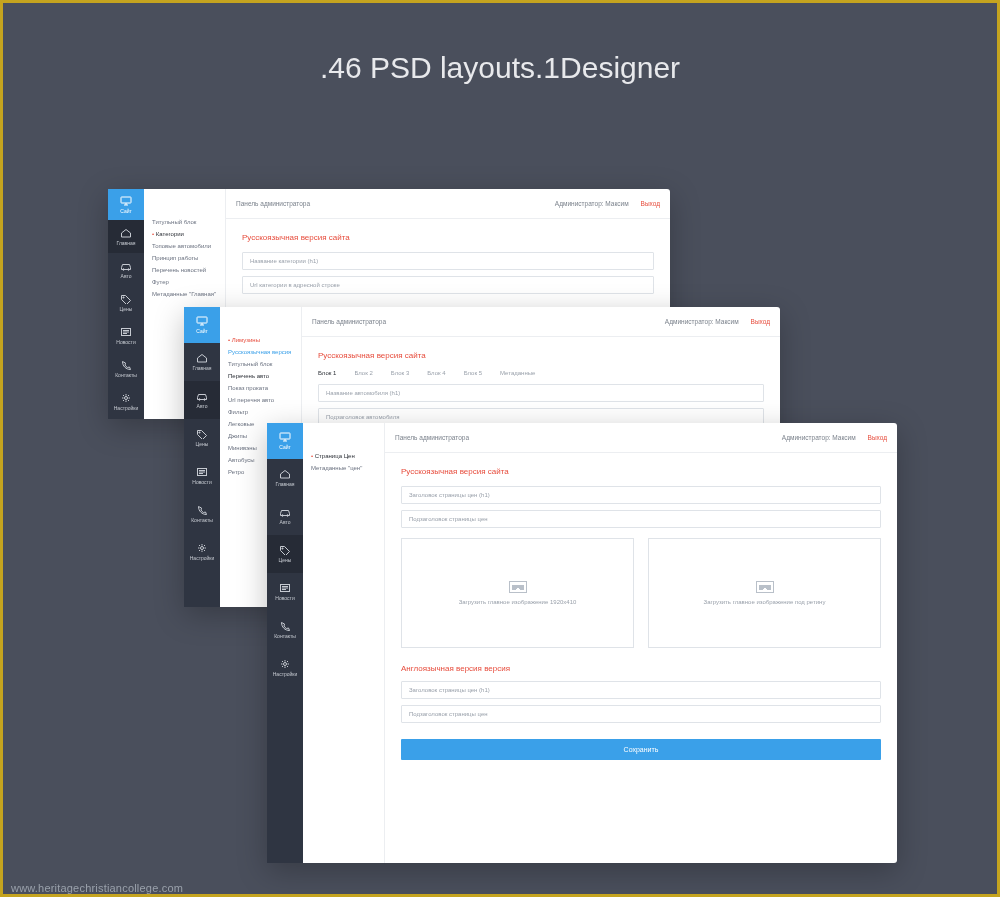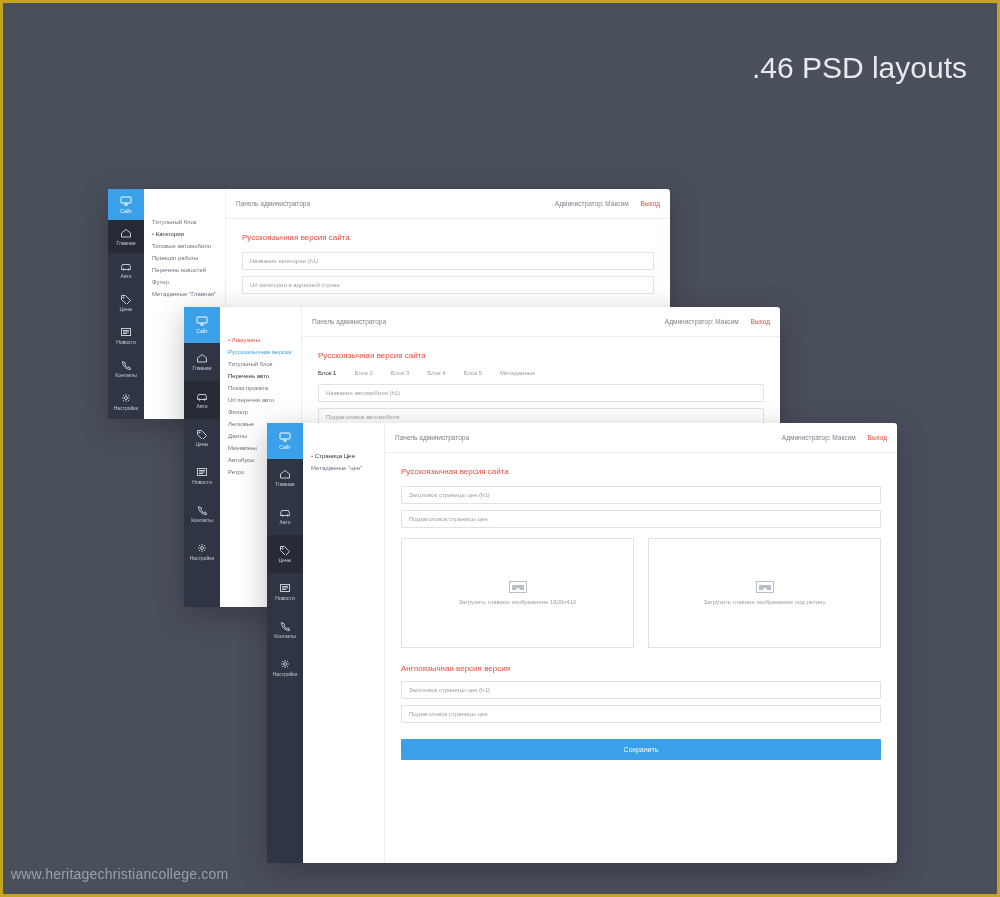--- a/index.html
+++ b/index.html
@@ -1,17 +1,17 @@
 <!DOCTYPE html>
 <html><head>
 <meta charset="utf-8">
 <style>
   * { box-sizing: border-box; margin: 0; padding: 0; font-family: -apple-system, Helvetica, Arial, sans-serif; }
   body { background: #4a4f5c; width: 1000px; height: 897px; position: relative; overflow: hidden; border: 3px solid #c5a41f; }
-  .hero { display: flex; justify-content: flex-end; padding: 48px 30px 0; color: #e8e9ec; font-size: 30px; font-weight: 400; }
+  .hero { display: flex; justify-content: center; padding: 48px 30px 0; color: #e8e9ec; font-size: 30px; font-weight: 400; }
   .stage { position: absolute; inset: 0; }
 
   .panel { position: absolute; background: #fff; border-radius: 3px; box-shadow: 0 8px 30px rgba(0,0,0,.25); display: flex; font-size: 7px; color: #555; }
   .rail { width: 36px; background: #2f3542; display: flex; flex-direction: column; }
   .rail-top { background: #3aa0e9; color: #fff; height: 36px; display:flex; flex-direction:column; align-items:center; justify-content:center; gap:2px; }
   .rail-item { height: 38px; display:flex; flex-direction:column; align-items:center; justify-content:center; gap:2px; color:#c6cad1; }
   .rail-item.active { background: #262b36; }
   .rail-icon { width:12px; height:10px; display:flex; align-items:center; justify-content:center; }
   .rail-label { font-size: 5px; }
 
@@ -33,34 +33,35 @@
   .h-red2 { color:#e74c3c; font-size:8px; margin:16px 0 8px; }
   .tabs { display:flex; gap:18px; font-size:6px; color:#9aa1ab; margin-bottom:8px; }
   .tabs span:first-child { color:#2b2f36; }
   .field { border:1px solid #dfe3e8; border-radius:1px; padding:5px 7px; font-size:6px; color:#9aa1ab; margin-bottom:6px; background:#fff; }
   .uploads { display:flex; gap:14px; margin-top:10px; }
   .upload { flex:1; border:1px solid #dfe3e8; height:110px; display:flex; flex-direction:column; align-items:center; justify-content:center; gap:6px; color:#9aa1ab; font-size:6px; text-align:center; padding:0 14px; }
   .img-ph { width:18px; height:12px; border:1px solid #b9c0c9; position:relative; }
   .img-ph::after { content:""; position:absolute; left:2px; right:2px; bottom:2px; height:5px; background:linear-gradient(135deg,#b9c0c9 0 50%, transparent 50%),linear-gradient(45deg,transparent 0 50%, #b9c0c9 50%); }
   .save-btn { margin-top:16px; background:#3aa0e9; color:#fff; text-align:center; padding:7px 0; font-size:7px; border-radius:1px; }
 
-  .watermark { position:absolute; left:8px; bottom:12px; font-size:14px; color:#9aa1ab; letter-spacing:.2px; }
+  .watermark { position:absolute; left:8px; bottom:0; font-size:11px; color:#9aa1ab; letter-spacing:.2px; }
 
   
   #p1 { top:186px; left:105px; width:562px; height:230px; }
   #p2 { top:304px; left:181px; width:596px; height:300px; }
   #p3 { top:420px; left:264px; width:630px; height:440px; }
 
   svg { display:block; }
 </style>
 </head>
 <body>
 
 <div class="hero">
   <div>.46 PSD layouts</div>
+  <div>.1Designer</div>
 </div>
 
 <div class="stage">
 
   <div id="p1" class="panel">
     <div class="rail">
         <div class="rail-top">
           <span class="rail-icon">
             <svg width="12" height="10" viewBox="0 0 24 20" fill="none" stroke="#fff" stroke-width="2">
               <rect x="2" y="2" width="20" height="12" rx="1"></rect>

